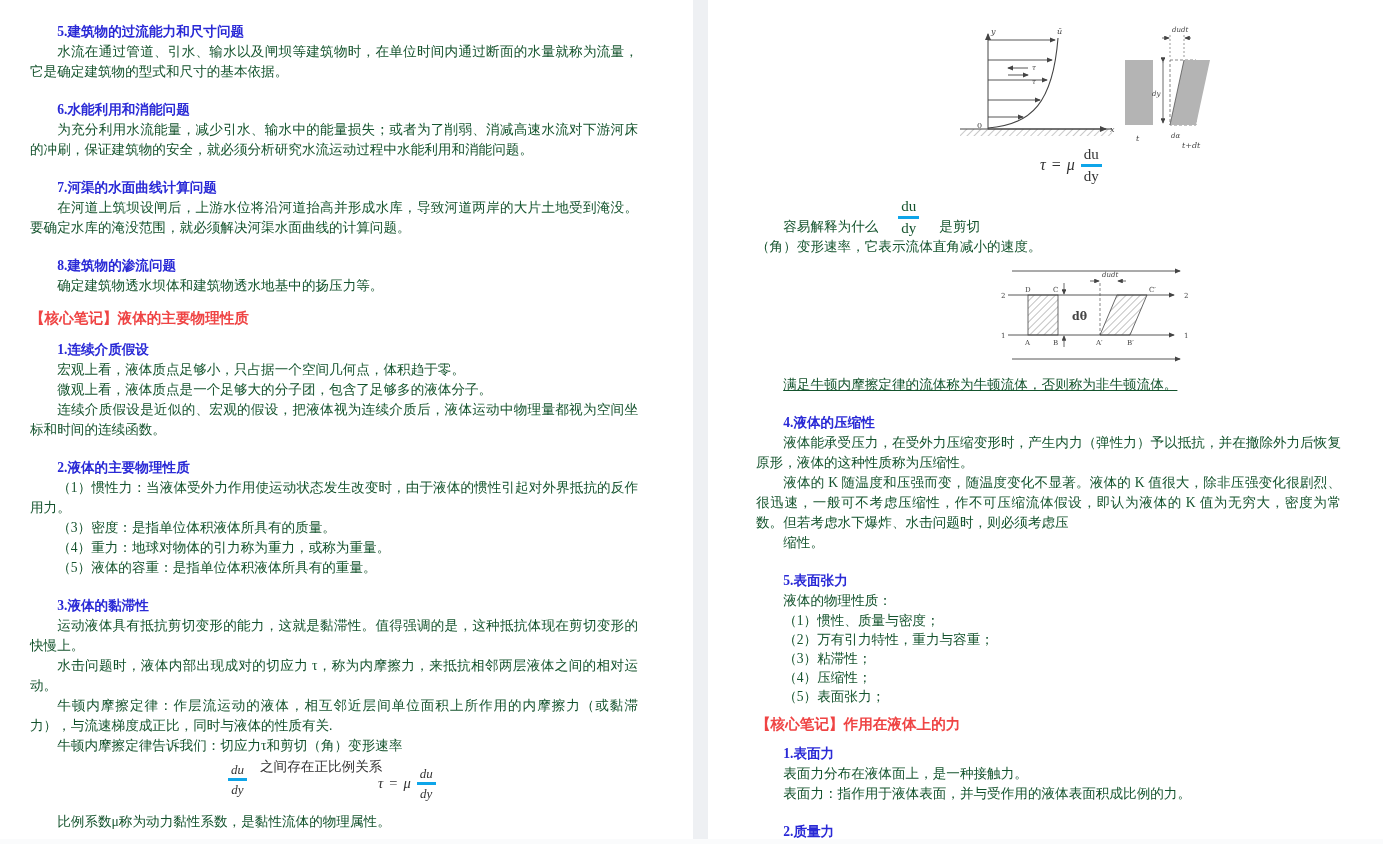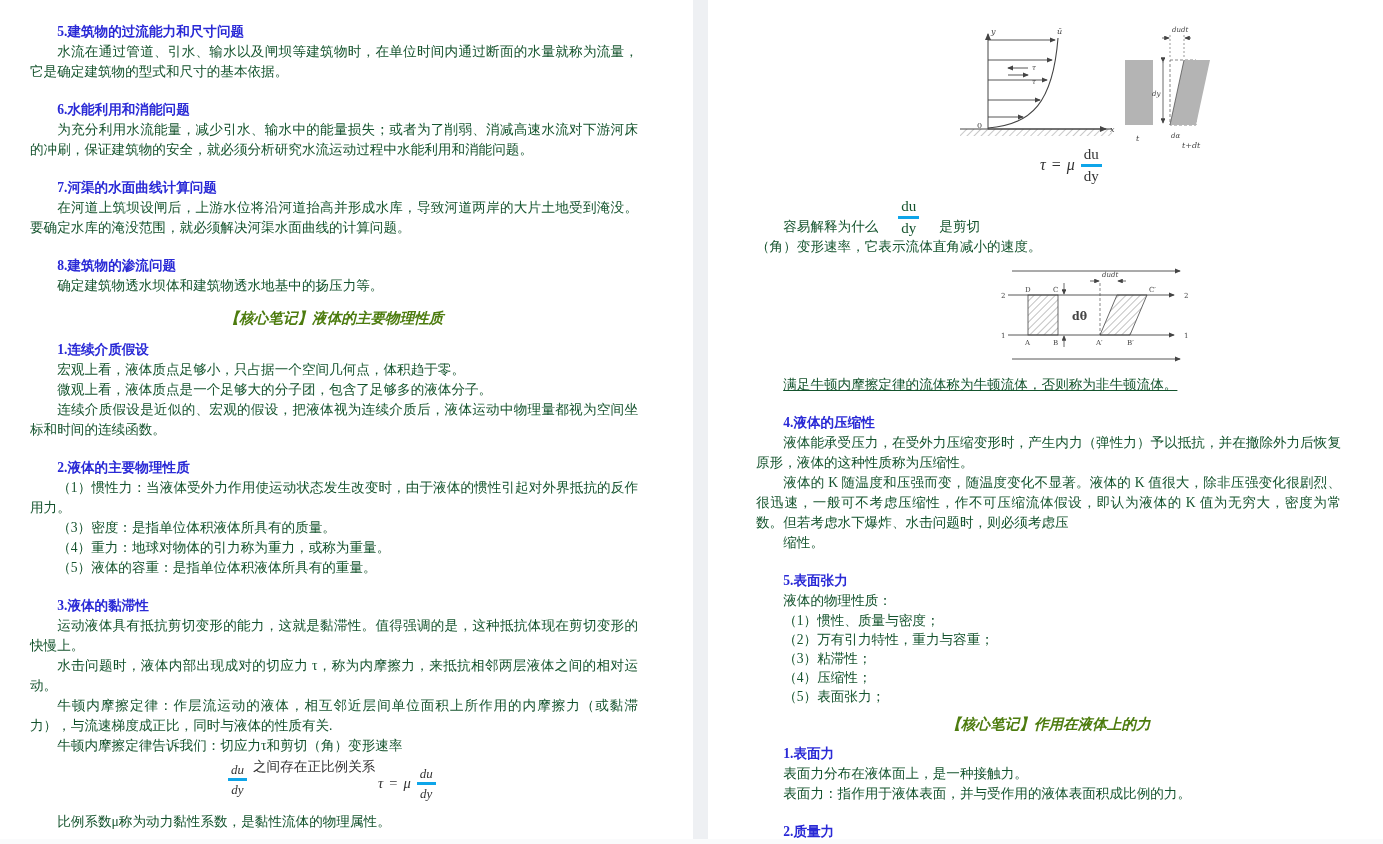--- a/index.html
+++ b/index.html
@@ -14,32 +14,32 @@
   .page-right{left:708px;width:675px;padding:22px 42px 0 48px;box-sizing:border-box;}
   .gutter{position:absolute;top:0;left:693px;width:15px;height:839px;background:#eef0f3;}
   .t{
     font-size:13.6px;line-height:20px;margin:0;text-align:justify;
     font-family:"Liberation Serif","DejaVu Serif",serif;color:#14532d;
   }
   .ind{text-indent:2em;}
   .h{color:#2a2ad6;font-weight:bold;text-indent:2em;text-align:left;}
   .gap{margin-top:18px;}
   .ch{
-    color:#4d7c0f;font-weight:bold;text-align:center;font-size:14.6px;
-    line-height:20px;margin:12px 0 12px 0;text-indent:0;font-style:italic;
+    color:#ef4444;font-weight:bold;font-size:14.6px;
+    line-height:20px;margin:12px 0 12px 0;text-indent:0;
   }
   
   .frac{display:inline-flex;flex-direction:column;align-items:center;
         font-style:italic;font-size:13px;line-height:15px;vertical-align:middle;}
   .frac .num{border-bottom:3px solid #0ea5e9;padding:0 3px 1px 3px;}
   .frac .den{padding-top:1px;}
   .upright{font-style:normal;}
   .fml-row{position:relative;height:56px;}
   .lf-frac{position:absolute;left:198px;top:6px;}
-  .lf-rel{position:absolute;left:223px;top:2px;font-size:13.6px;text-align:right;}
+  .lf-rel{position:absolute;left:230px;top:2px;font-size:13.6px;text-align:right;}
   .lf-rhs{position:absolute;left:348px;top:10px;display:inline-flex;align-items:center;
           gap:6px;font-style:italic;font-size:14.5px;}
   .disp-fml{margin-left:284px;margin-top:2px;height:38px;display:flex;align-items:center;
             gap:6px;font-size:16px;font-style:italic;}
   .disp-fml .frac{font-size:15px;line-height:17px;}
   .exp-line1{margin-top:14px;display:flex;align-items:flex-end;gap:20px;text-indent:0;
              padding-left:2em;}
   .exp-line1 .frac{font-size:15px;line-height:17px;}
   .figwrap{position:relative;}
   svg text{font-family:"DejaVu Serif","Liberation Serif",serif;fill:#444;}

